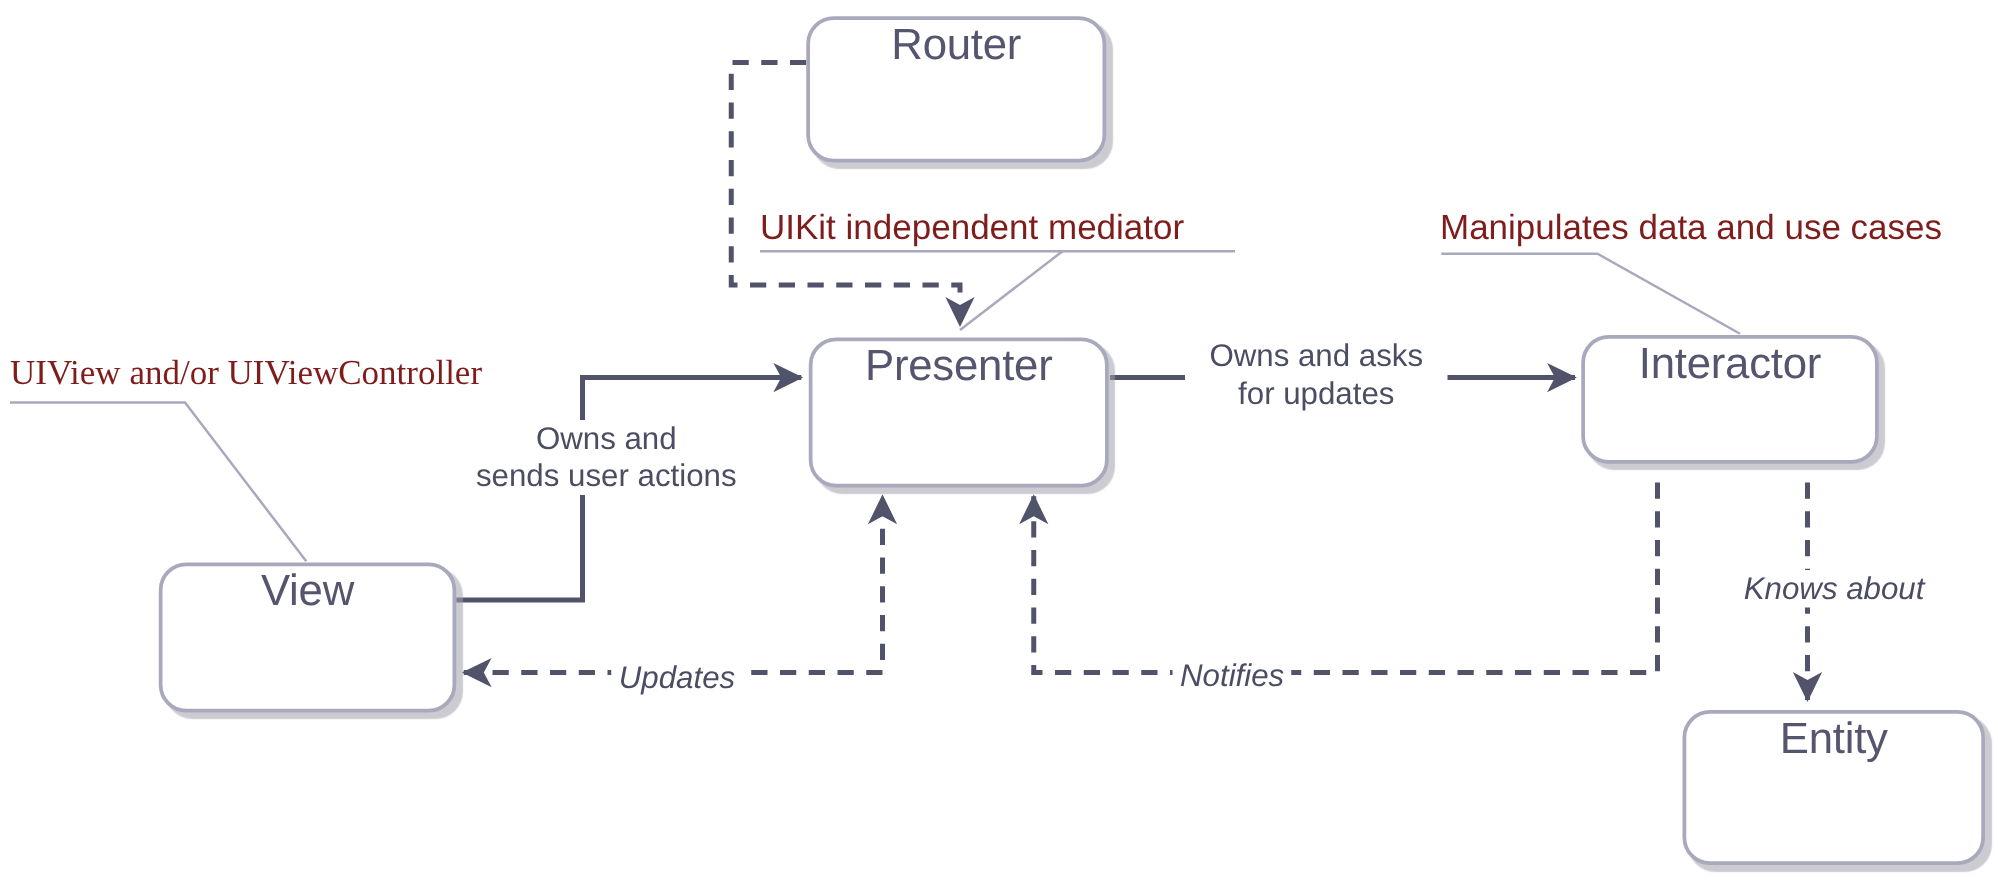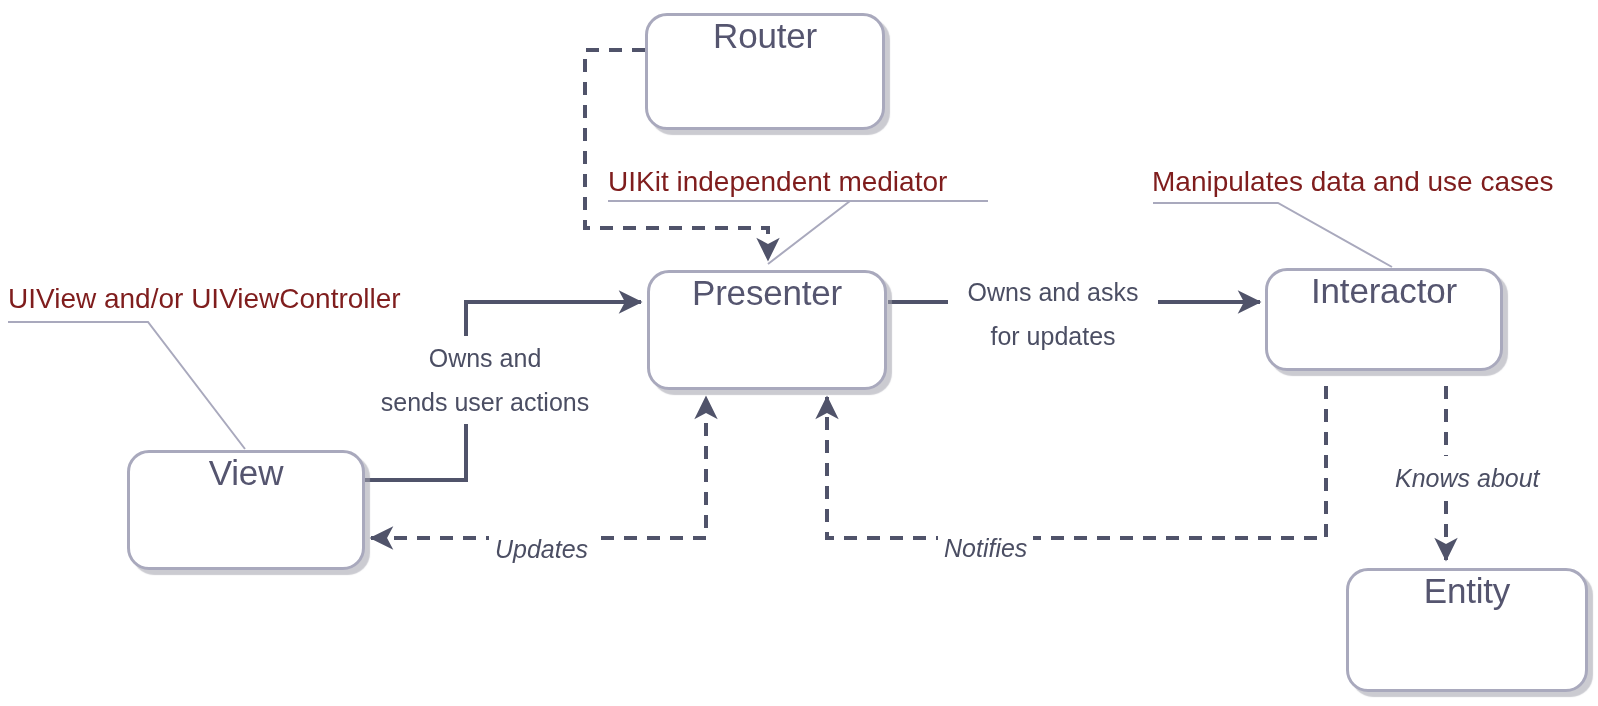--- a/index.html
+++ b/index.html
@@ -43,21 +43,21 @@
     white-space: nowrap;
     z-index: 2;
   }
   .edge-label {
     position: absolute;
     font-size: 25px;
     color: #4b4e63;
     background: #ffffff;
     text-align: center;
     white-space: pre-line;
-    line-height: 44px;
+    line-height: 30px;
     padding: 0 6px;
     z-index: 2;
   }
   .nw { white-space: nowrap; font-style: italic; }
 </style>
 </head>
 <body>
 
 <div class="canvas">
 
@@ -80,21 +80,21 @@
 
     <path d="M1446,386 V560" fill="none" stroke="#50536a" stroke-width="4" stroke-dasharray="13 10" marker-end="url(#arrow)"></path>
 
     <path d="M8,322 H148 L245,449" fill="none" stroke="#a9a9bd" stroke-width="2"></path>
 
     <path d="M608,201 H988 M850,201 L768,264" fill="none" stroke="#a9a9bd" stroke-width="2"></path>
 
     <path d="M1153,203 H1278 L1392,267" fill="none" stroke="#a9a9bd" stroke-width="2"></path>
   </svg>
 
-  <div class="annotation" style="left:8px; top:283px;">UIView and/or UIViewController</div>
+  <div class="annotation" style="left:8px; top:283px;font-family:Liberation Serif, serif;">UIView and/or UIViewController</div>
 
   <div class="annotation" style="left:608px; top:166px;">UIKit independent mediator</div>
 
   <div class="annotation" style="left:1152px; top:166px;">Manipulates data and use cases</div>
 
   <div class="edge-label" style="left:368px; top:336px; width:222px;">Owns and
 sends user actions</div>
 
   <div class="edge-label" style="left:948px; top:270px; width:198px;">Owns and asks
 for updates</div>

